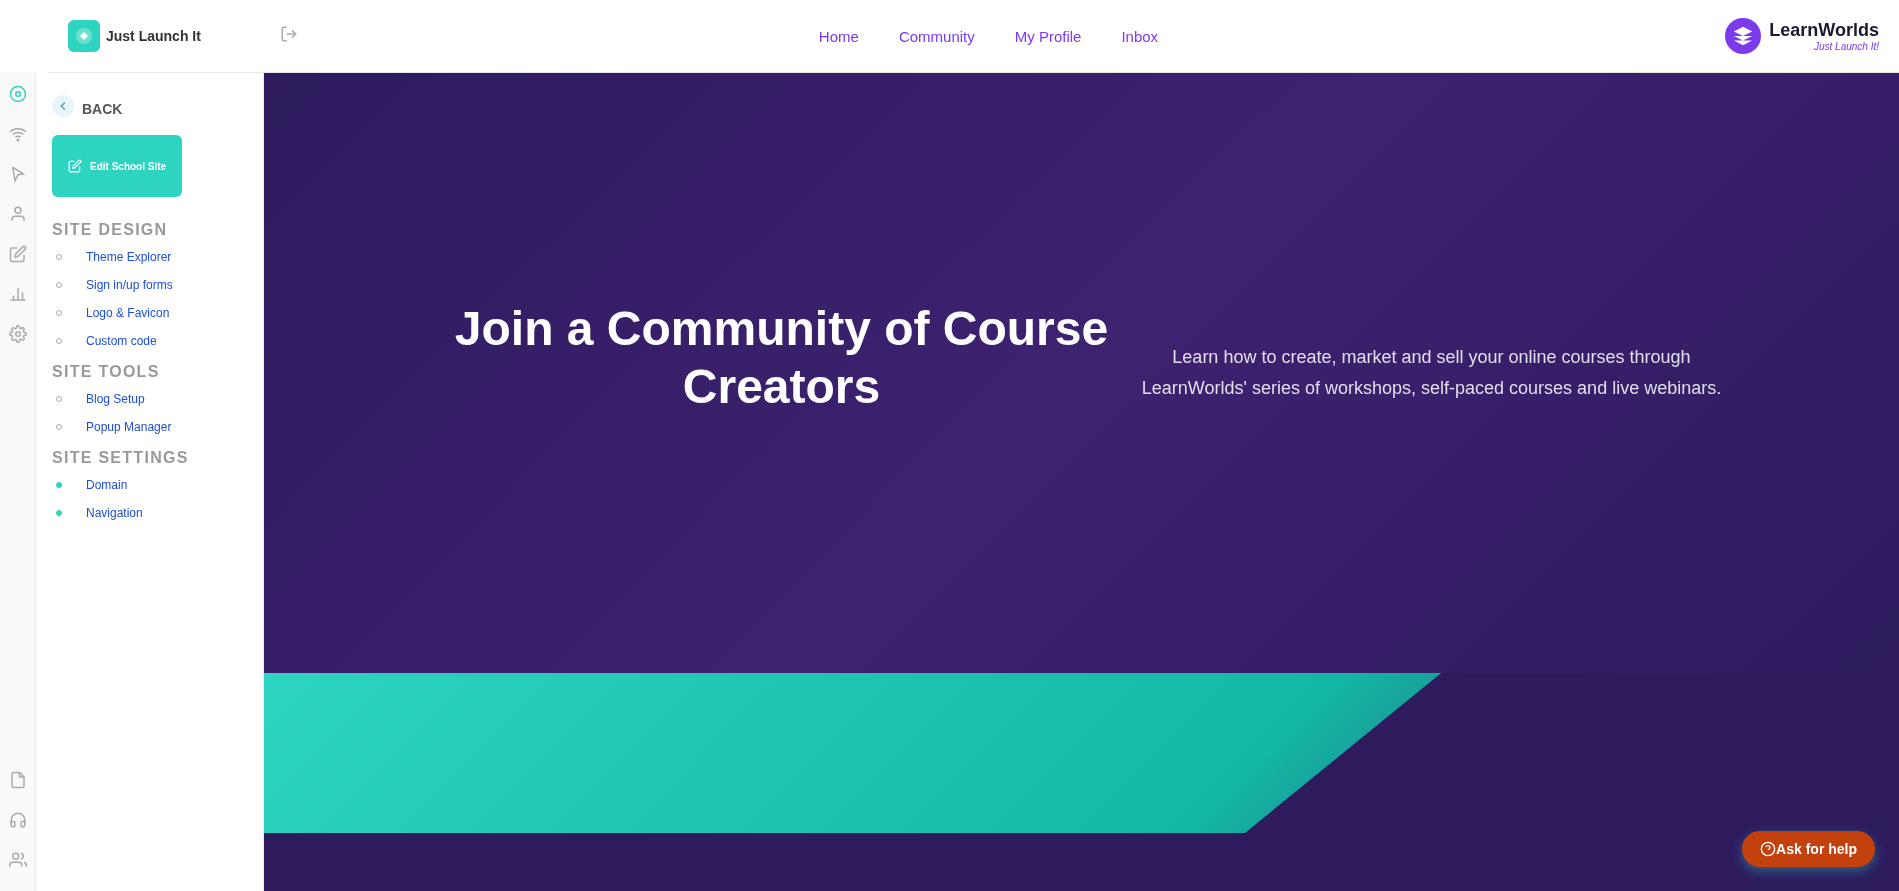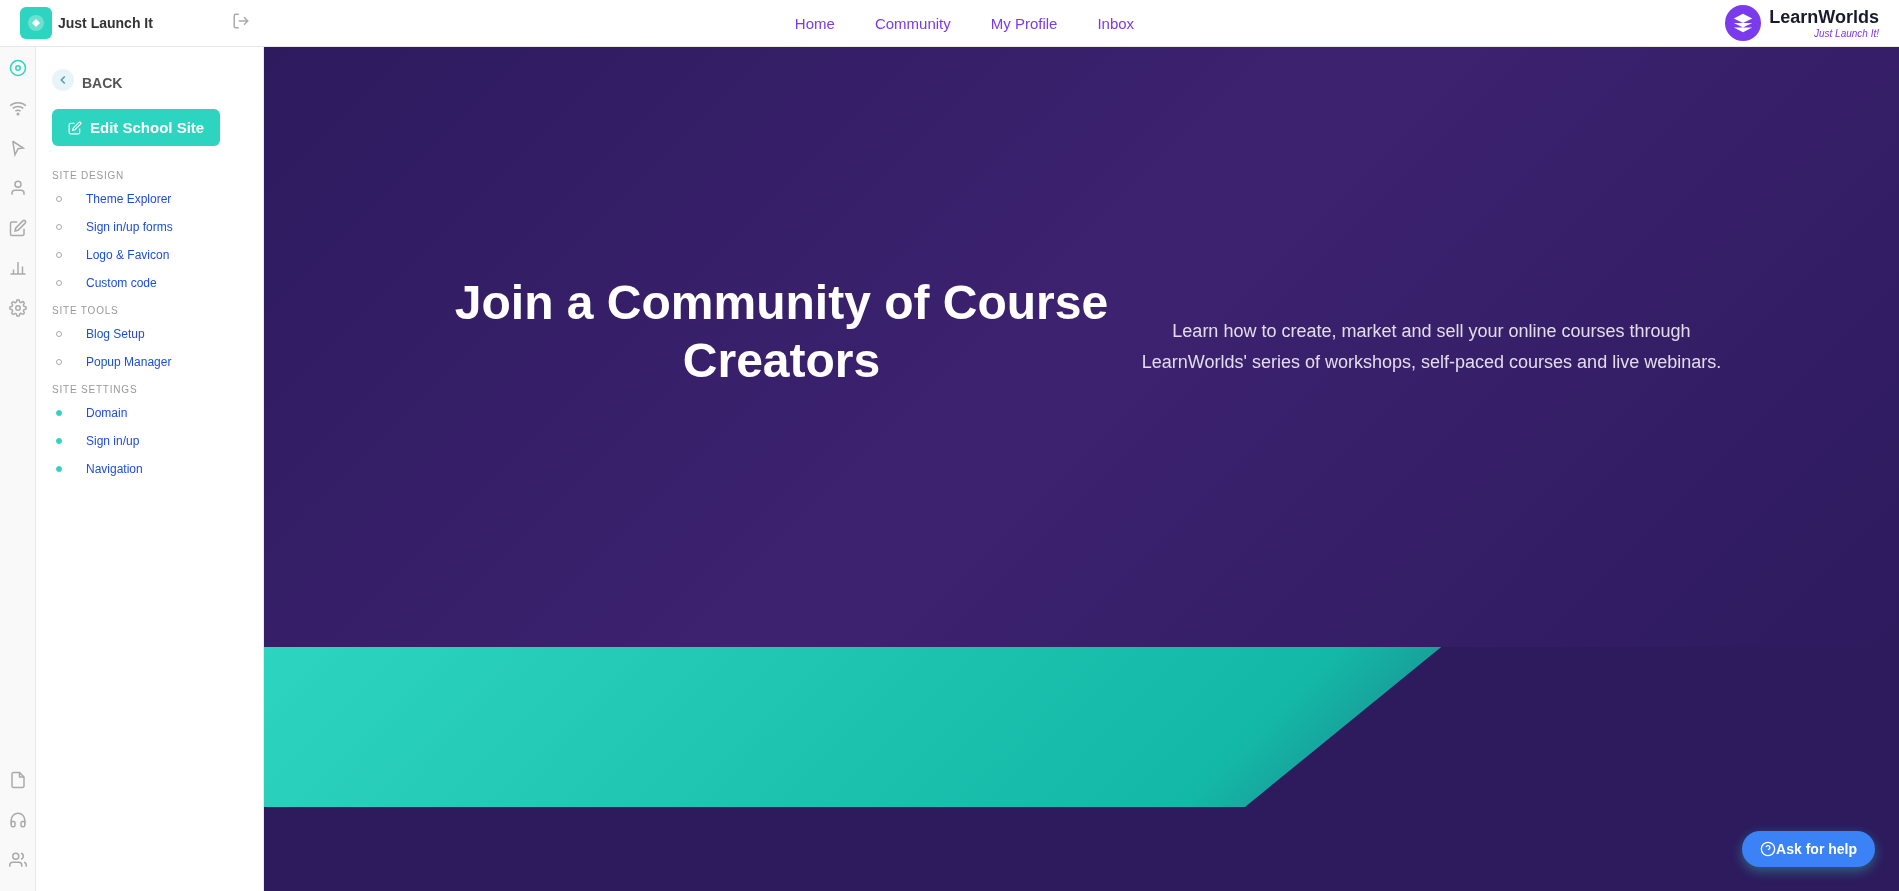--- a/index.html
+++ b/index.html
@@ -1,28 +1,29 @@
 <!DOCTYPE html>
 <html><head>
   <meta charset="utf-8">
   <style>
     * { box-sizing: border-box; margin: 0; padding: 0; }
     body { font-family: -apple-system, BlinkMacSystemFont, 'Segoe UI', sans-serif; display: flex; flex-direction: column; height: 891px; overflow: hidden; }
 
     
     .top-nav {
-      height: 47px;
+      height: 73px;
       background: #fff;
       border-bottom: 1px solid #e8e8e8;
       display: flex;
       align-items: center;
       padding: 0 20px;
       position: relative;
       z-index: 10;
       flex-shrink: 0;
+      margin-left: 48px;
     }
     .top-nav-left {
       display: flex;
       align-items: center;
       gap: 10px;
       width: 230px;
       flex-shrink: 0;
     }
     .site-logo {
       display: flex;
@@ -150,33 +151,33 @@
       align-items: center;
       justify-content: center;
       color: #4a9fb5;
     }
     .edit-school-btn {
       display: flex;
       align-items: center;
       justify-content: center;
       gap: 8px;
       margin: 0 16px 16px 16px;
-      padding: 10px 16px;
+      padding: 24px 16px;
       background: #2dd4bf;
       color: white;
       border-radius: 6px;
-      font-size: 15px;
+      font-size: 10px;
       font-weight: 600;
       cursor: pointer;
       border: none;
     }
     .section-header {
       padding: 8px 16px 4px 16px;
-      font-size: 10px;
-      font-weight: 400;
+      font-size: 16px;
+      font-weight: 700;
       color: #999;
       letter-spacing: 0.08em;
       text-transform: uppercase;
     }
     .menu-item {
       display: flex;
       align-items: center;
       gap: 24px;
       padding: 7px 16px 7px 20px;
       font-size: 12px;
@@ -236,21 +237,21 @@
       height: 100%;
       background: #2d1b5e;
       clip-path: polygon(30% 0%, 100% 0%, 100% 100%, 0% 100%);
     }
 
     
     .ask-help-btn {
       position: fixed;
       bottom: 24px;
       right: 24px;
-      background: #3b82f6;
+      background: #c2410c;
       color: white;
       border-radius: 24px;
       padding: 10px 18px;
       font-size: 14px;
       font-weight: 600;
       display: flex;
       align-items: flex-start;
       cursor: pointer;
       z-index: 100;
       box-shadow: 0 4px 12px rgba(45, 212, 191, 0.4);
@@ -423,24 +424,20 @@
     </div>
     <div class="menu-item">
       <div class="menu-item-dot"></div>
       <span>Popup Manager</span>
     </div>
 
     <div class="section-header">SITE SETTINGS</div>
     <div class="menu-item">
       <div class="menu-item-dot teal"></div>
       <span>Domain</span>
-    </div>
-    <div class="menu-item">
-      <div class="menu-item-dot teal"></div>
-      <span>Sign in/up</span>
     </div>
     <div class="menu-item">
       <div class="menu-item-dot teal"></div>
       <span>Navigation</span>
     </div>
   </div>
 
   <div class="content-area">
     <div class="hero-section">
       <h1 class="hero-title">Join a Community of Course Creators</h1>

